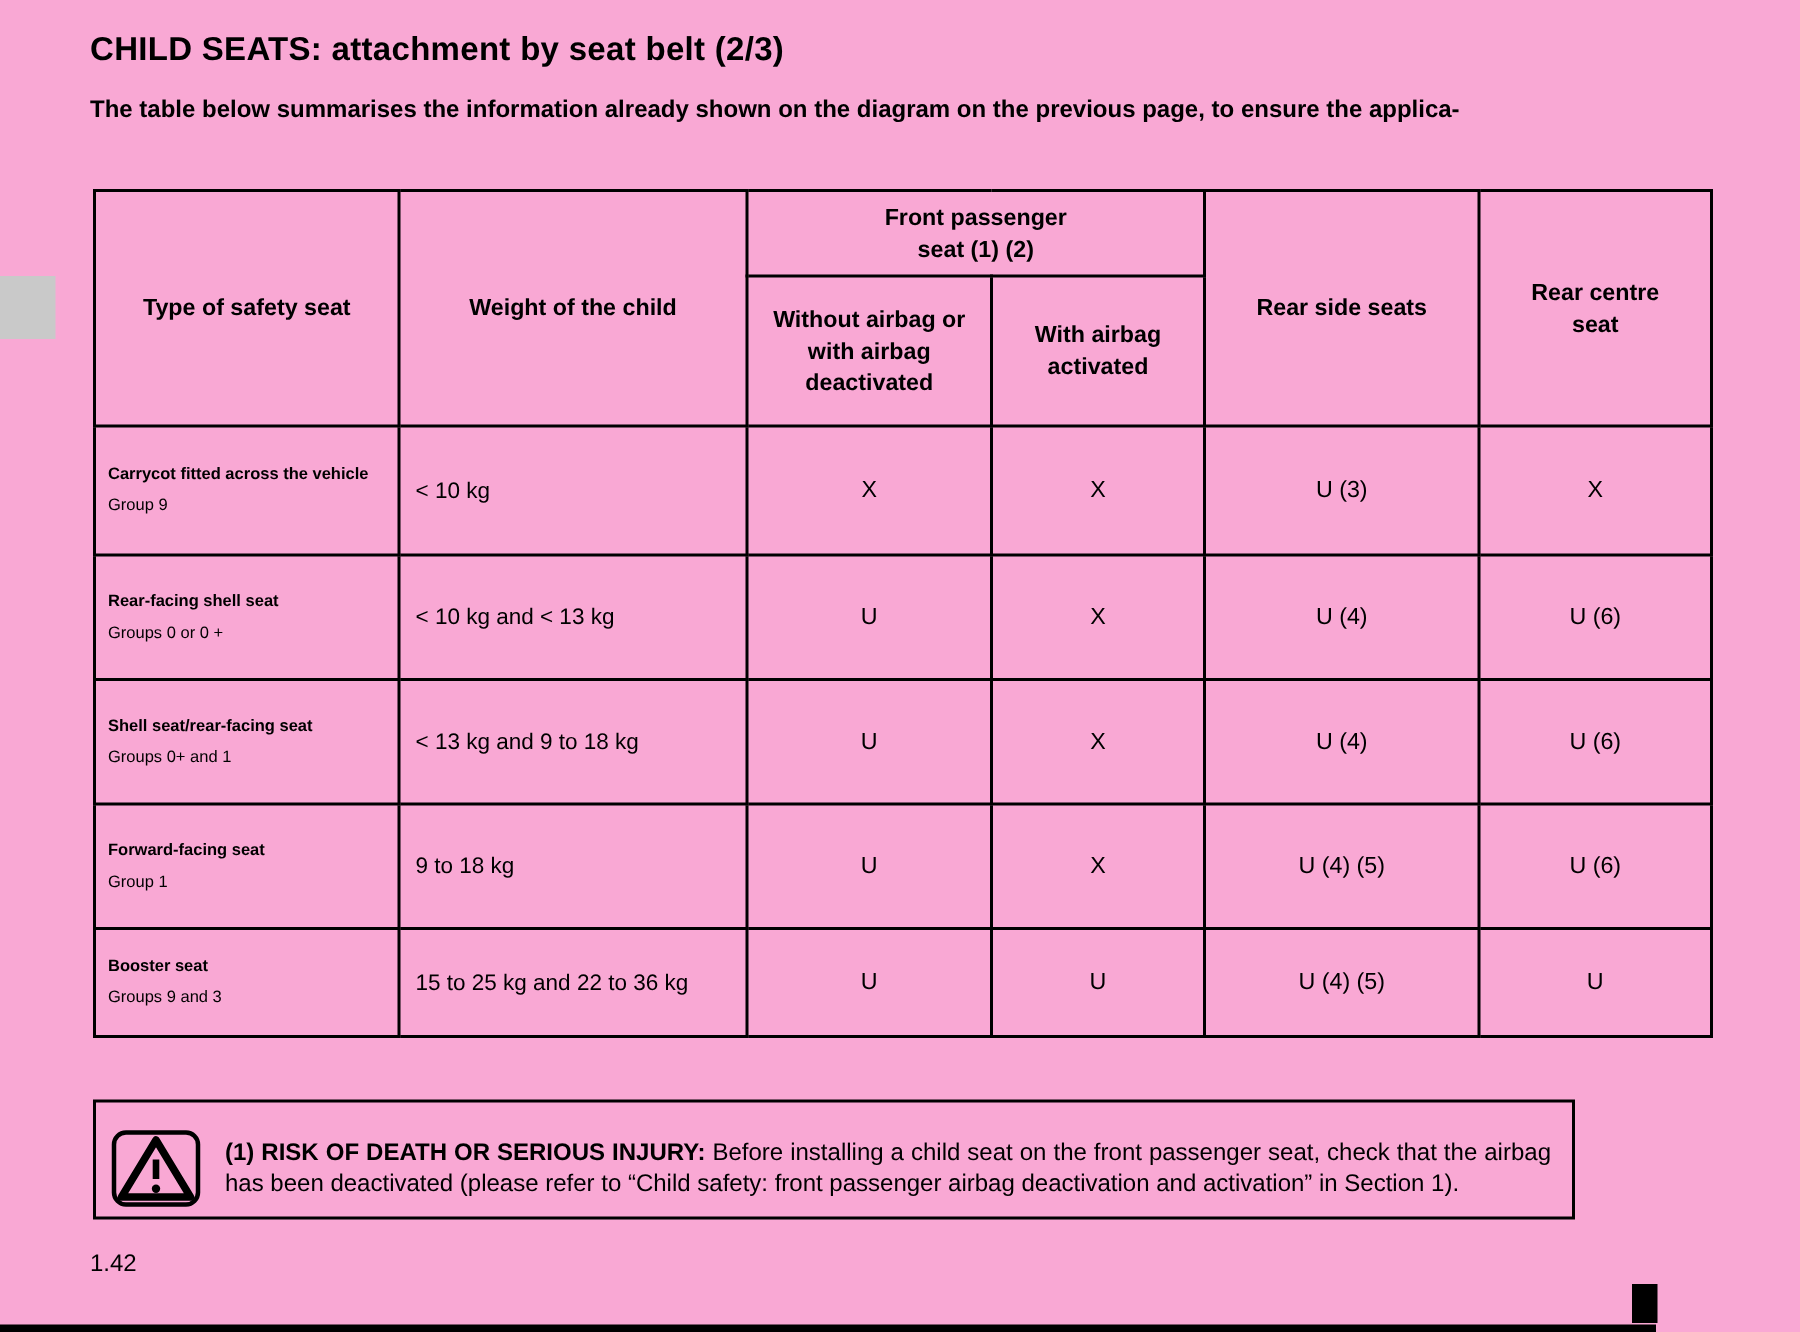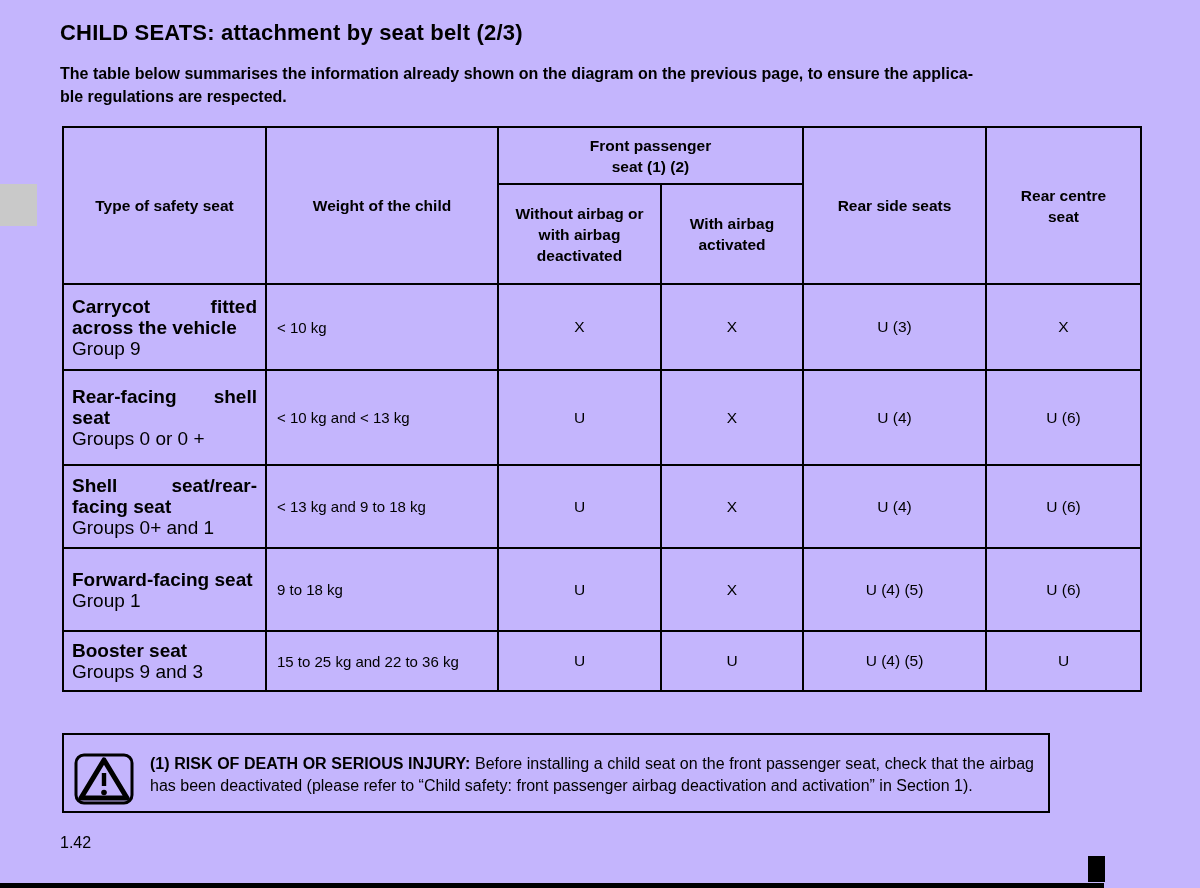--- a/index.html
+++ b/index.html
@@ -2,21 +2,21 @@
 <html><head>
 <meta charset="utf-8">
 <style>
   * { margin:0; padding:0; box-sizing:border-box; }
   html,body { background:#fff; }
   body {
     width:1200px; height:888px;
     font-family:"Liberation Sans", sans-serif;
     color:#000; position:relative; overflow:hidden;
   }
-  .page { position:absolute; inset:0; background:#c4b5fd; }
+  .page { position:absolute; inset:0; background:#f9a8d4; }
 
   .side-tab {
     position:absolute; left:0; top:184px; width:37px; height:42px;
     background:#c9c9c9;
   }
 
   .page-title {
     position:absolute; left:60px; top:20px;
     font-size:22px; font-weight:bold; letter-spacing:0.2px;
   }
@@ -35,44 +35,44 @@
     border:2px solid #000;
     vertical-align:middle;
   }
   table.seat-table th {
     font-weight:bold; font-size:15.5px; text-align:center;
     padding:4px 0; line-height:21px;
   }
   thead tr.toprow { height:57px; }
   thead tr.subhead { height:100px; }
   tbody tr.r1 { height:86px; }
-  tbody tr.r2 { height:95px; }
+  tbody tr.r2 { height:83px; }
   tbody tr.r3 { height:83px; }
   tbody tr.r4 { height:83px; }
-  tbody tr.r5 { height:60px; }
+  tbody tr.r5 { height:72px; }
 
   .narrow-140 { display:block; max-width:140px; margin:0 auto; }
   .narrow-95  { display:block; max-width:95px;  margin:12px auto; }
 
   td.cell-type {
-    text-align:left; padding:4px 8px; font-size:19px; line-height:21px;
+    text-align:left; padding:4px 8px; font-size:11px; line-height:21px;
   }
   td.cell-type .seat-bold { display:block; font-weight:bold; text-align:justify; }
   td.cell-type .seat-group { display:block; font-weight:normal; }
 
   td.cell-weight {
     text-align:left; padding:4px 10px; font-size:15px; line-height:21px;
     text-align:justify;
   }
   td.cell-mark { text-align:center; font-size:15.5px; }
 
   .warning-box {
     position:absolute; left:62px; top:733px; width:988px; height:80px;
     border:2px solid #000;
-    display:flex; align-items:flex-start; gap:16px;
+    display:flex; align-items:center; gap:16px;
     padding:18px 14px 6px 10px;
   }
   .warning-icon { flex:0 0 auto; display:block; line-height:0; }
   .warning-text {
     flex:1 1 auto; font-size:16px; line-height:21.5px; text-align:justify;
   }
 
   .page-number {
     position:absolute; left:60px; top:834px; font-size:16px;
   }
@@ -90,21 +90,20 @@
 <body>
 
 <div class="page">
 
   <div class="side-tab"></div>
 
   <h1 class="page-title">CHILD SEATS: attachment by seat belt (2/3)</h1>
 
   <div class="intro">
     <span class="line">The table below summarises the information already shown on the diagram on the previous page, to ensure the applica-</span>
-    <span class="line">ble regulations are respected.</span>
   </div>
 
   <table class="seat-table">
     <colgroup>
       <col style="width:203px">
         <col style="width:232px">
         <col style="width:163px">
       <col style="width:142px">
         <col style="width:183px">
         <col style="width:155px">

